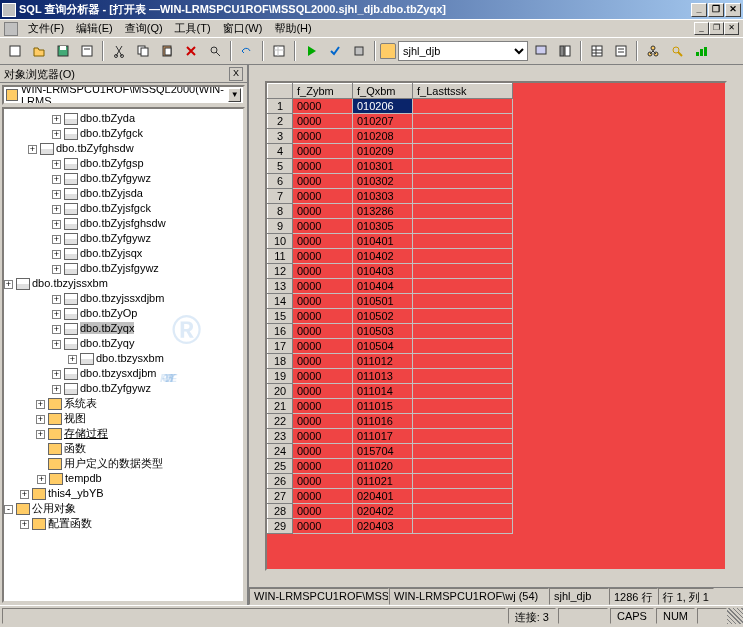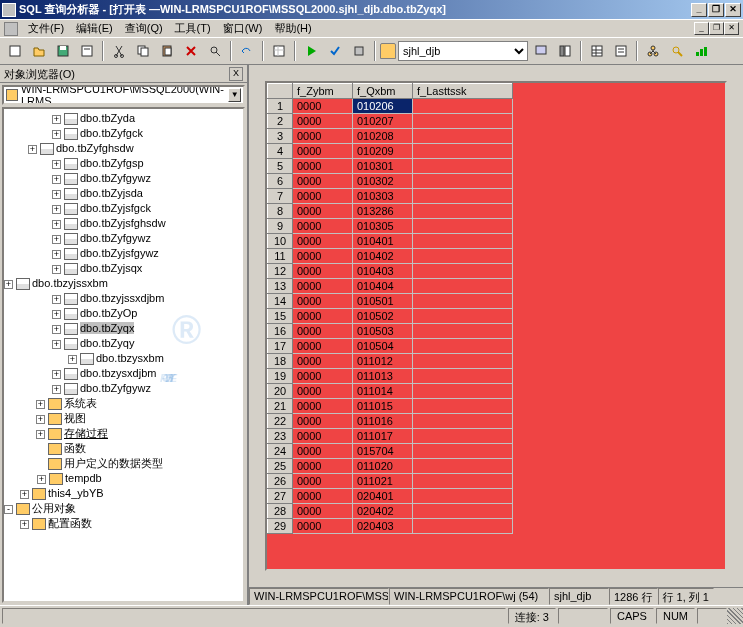--- a/index.html
+++ b/index.html
@@ -247,22 +247,22 @@
     <div class="tree" id="tree">
         <div class="node" style="padding-left: 48px;"><span class="exp">+</span><span class="ticon tbl"></span><span>dbo.tbZyda</span></div>
         <div class="node" style="padding-left: 48px;"><span class="exp">+</span><span class="ticon tbl"></span><span>dbo.tbZyfgck</span></div>
         <div class="node" style="padding-left: 24px;"><span class="exp">+</span><span class="ticon tbl"></span><span>dbo.tbZyfghsdw</span></div>
         <div class="node" style="padding-left: 48px;"><span class="exp">+</span><span class="ticon tbl"></span><span>dbo.tbZyfgsp</span></div>
         <div class="node" style="padding-left: 48px;"><span class="exp">+</span><span class="ticon tbl"></span><span>dbo.tbZyfgywz</span></div>
         <div class="node" style="padding-left: 48px;"><span class="exp">+</span><span class="ticon tbl"></span><span>dbo.tbZyjsda</span></div>
         <div class="node" style="padding-left: 48px;"><span class="exp">+</span><span class="ticon tbl"></span><span>dbo.tbZyjsfgck</span></div>
         <div class="node" style="padding-left: 48px;"><span class="exp">+</span><span class="ticon tbl"></span><span>dbo.tbZyjsfghsdw</span></div>
         <div class="node" style="padding-left: 48px;"><span class="exp">+</span><span class="ticon tbl"></span><span>dbo.tbZyfgywz</span></div>
+        <div class="node" style="padding-left: 48px;"><span class="exp">+</span><span class="ticon tbl"></span><span>dbo.tbZyjsqx</span></div>
         <div class="node" style="padding-left: 48px;"><span class="exp">+</span><span class="ticon tbl"></span><span>dbo.tbZyjsfgywz</span></div>
-        <div class="node" style="padding-left: 48px;"><span class="exp">+</span><span class="ticon tbl"></span><span>dbo.tbZyjsqx</span></div>
         <div class="node" style=""><span class="exp">+</span><span class="ticon tbl"></span><span>dbo.tbzyjssxbm</span></div>
         <div class="node" style="padding-left: 48px;"><span class="exp">+</span><span class="ticon tbl"></span><span>dbo.tbzyjssxdjbm</span></div>
         <div class="node" style="padding-left: 48px;"><span class="exp">+</span><span class="ticon tbl"></span><span>dbo.tbZyOp</span></div>
         <div class="node" style="padding-left: 48px;"><span class="exp">+</span><span class="ticon tbl"></span><span class="sel">dbo.tbZyqx</span></div>
         <div class="node" style="padding-left: 48px;"><span class="exp">+</span><span class="ticon tbl"></span><span>dbo.tbZyqy</span></div>
         <div class="node" style="padding-left: 64px;"><span class="exp">+</span><span class="ticon tbl"></span><span>dbo.tbzysxbm</span></div>
         <div class="node" style="padding-left: 48px;"><span class="exp">+</span><span class="ticon tbl"></span><span>dbo.tbzysxdjbm</span></div>
         <div class="node" style="padding-left: 48px;"><span class="exp">+</span><span class="ticon tbl"></span><span>dbo.tbZyfgywz</span></div>
         <div class="node" style="padding-left: 32px;"><span class="exp">+</span><span class="ticon fld"></span><span>系统表</span></div>
         <div class="node" style="padding-left: 32px;"><span class="exp">+</span><span class="ticon fld"></span><span>视图</span></div>

